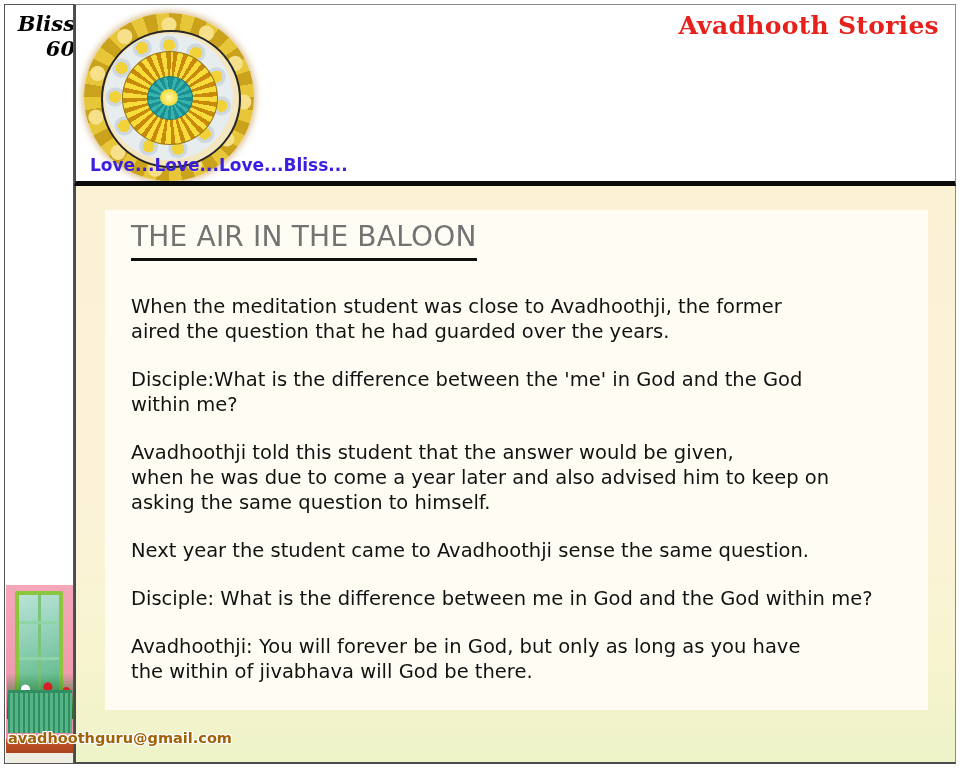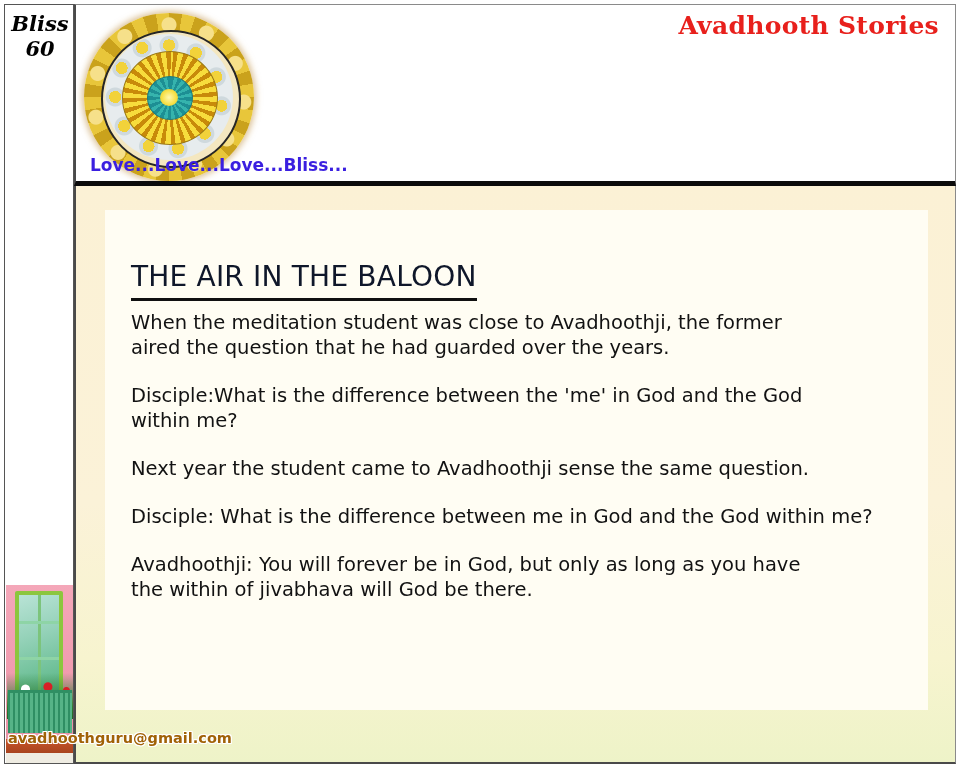--- a/index.html
+++ b/index.html
@@ -33,21 +33,21 @@
     border: 1px solid #555555;
     box-sizing: border-box;
     z-index: 5;
     overflow: hidden;
   }
   #bliss-label {
     position: absolute;
     top: 6px;
     left: 0;
     width: 70px;
-    text-align: center;
+    text-align: right;
     font-family: "DejaVu Serif", serif;
     font-style: italic;
     font-weight: bold;
     font-size: 21px;
     line-height: 25px;
     color: #000000;
     letter-spacing: 0px;
   }
   #bliss-label .num { display: block; }
 
@@ -298,39 +298,38 @@
     background: #fffdf3;
   }
   #slide-heading {
     position: absolute;
     left: 26px;
     top: 10px;
     font-family: "DejaVu Sans", sans-serif;
     font-weight: normal;
     font-size: 28px;
     line-height: 34px;
-    color: #0f172a;
+    color: #737373;
     letter-spacing: 0.2px;
     border-bottom: 3px solid #101010;
     padding-bottom: 4px;
     display: inline-block;
-    margin-top: 40px;
   }
   #paragraphs {
     position: absolute;
     left: 26px;
     top: 84px;
     width: 790px;
   }
   .para {
     font-family: "DejaVu Sans", sans-serif;
     font-size: 19.5px;
     line-height: 25px;
     color: #121212;
-    margin: 16px 0 23px 0;
+    margin: 0 0 23px 0;
     white-space: pre-line;
   }
   .para:last-child { margin-bottom: 0; }
 </style>
 </head>
 <body>
 
 <div id="slide">
 
   <div id="header">
@@ -377,20 +376,23 @@
   <div id="body-area">
     <div id="content-card">
 
       <div id="slide-heading">THE AIR IN THE BALOON</div>
 
       <div id="paragraphs">
           <p class="para">When the meditation student was close to Avadhoothji, the former
 aired the question that he had guarded over the years.</p>
           <p class="para">Disciple:What is the difference between the 'me' in God and the God
 within me?</p>
+          <p class="para">Avadhoothji told this student that the answer would be given,
+when he was due to come a year later and also advised him to keep on
+asking the same question to himself.</p>
           <p class="para">Next year the student came to Avadhoothji sense the same question.</p>
           <p class="para">Disciple: What is the difference between me in God and the God within me?</p>
           <p class="para">Avadhoothji: You will forever be in God, but only as long as you have
 the within of jivabhava will God be there.</p>
         </div>
     </div>
   </div>
 
 </div>
 

